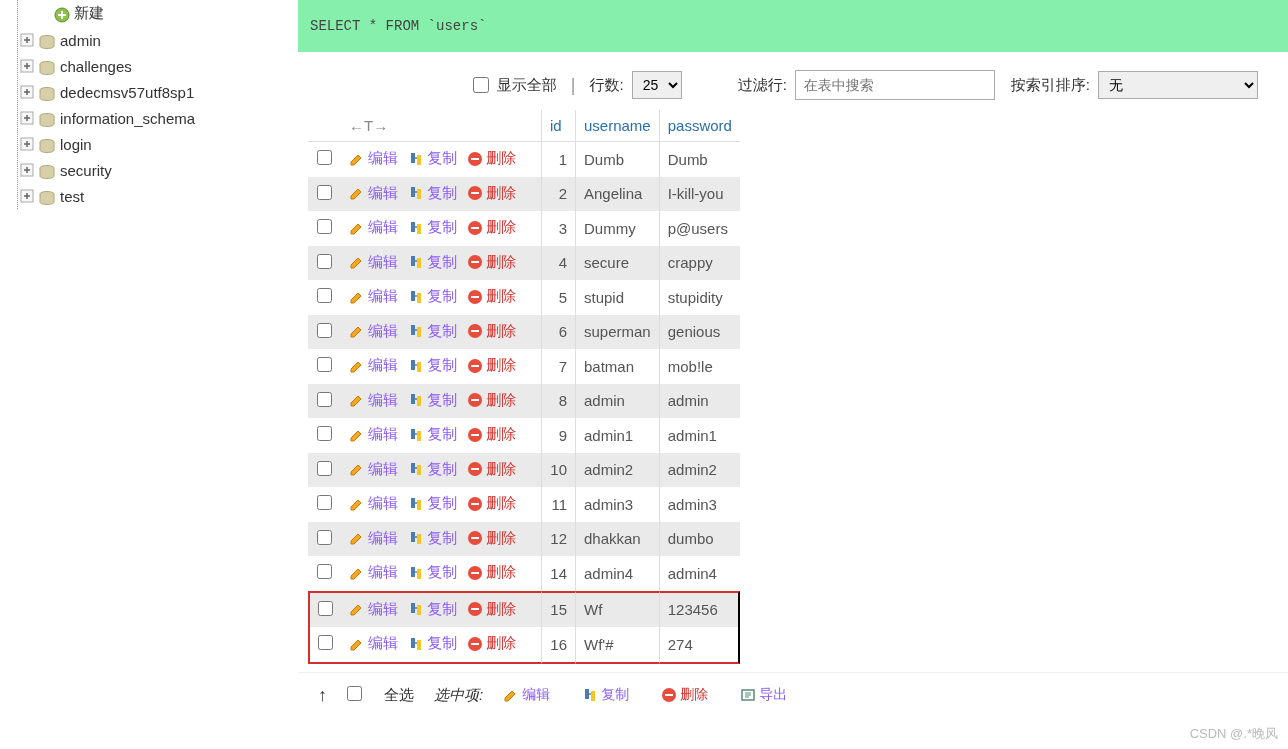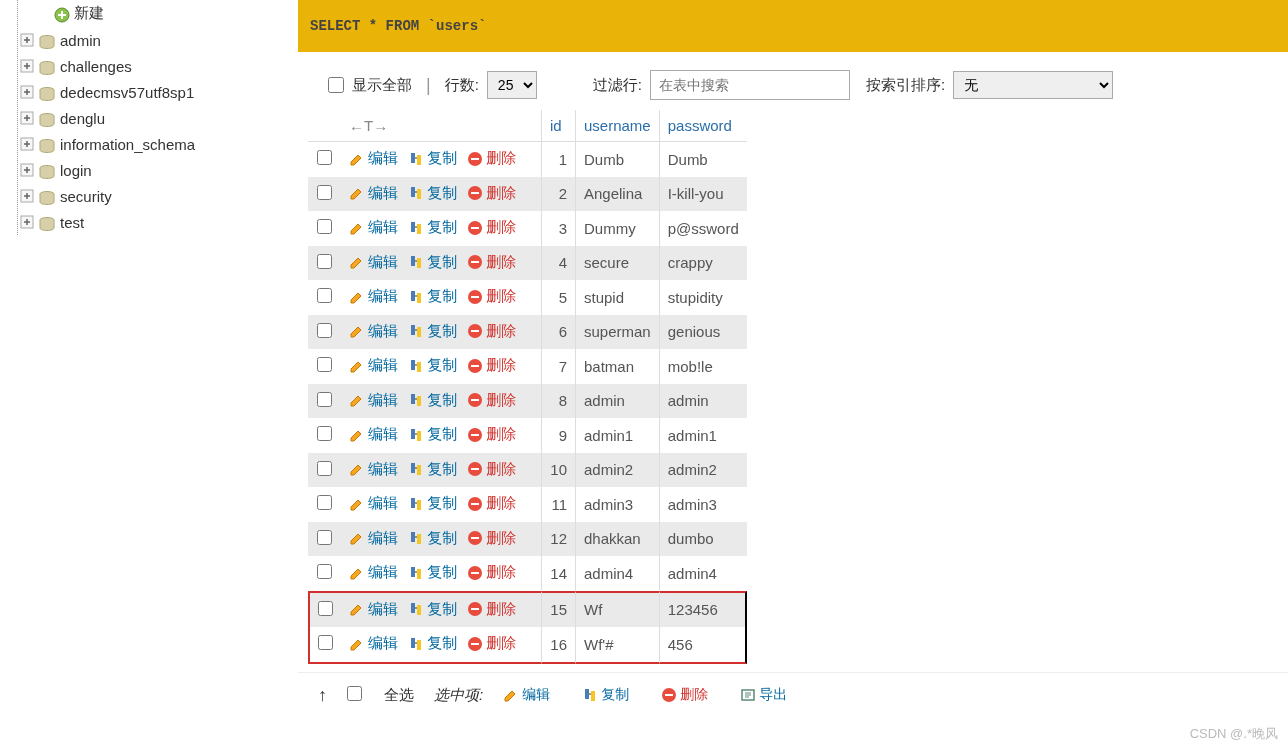--- a/index.html
+++ b/index.html
@@ -8,23 +8,23 @@
     .sidebar { width: 298px; padding: 0 8px; overflow-y: auto; }
     .tree-item { display: flex; align-items: flex-end; padding: 4px 0; cursor: pointer; position: relative; }
     .tree-item .expand { display: inline-flex; align-items: center; justify-content: center; width: 18px; height: 18px; margin-right: 2px; }
     .tree-item .expand svg { width: 14px; height: 14px; }
     .tree-item .db-icon { width: 18px; height: 14px; margin-right: 4px; display: inline-flex; }
     .tree-item .new-icon { width: 16px; height: 16px; margin-right: 4px; margin-left: 36px; display: inline-flex; }
     .tree-item span.label { font-size: 15px; }
     .tree-lines { border-left: 1px dotted #999; margin-left: 9px; padding-left: 0; }
     
     .main { flex: 1; display: flex; flex-direction: column; overflow: hidden; }
-    .sql-box { background: #eab308; padding: 18px 12px; font-family: "Courier New", monospace; font-size: 14px; color: #444; margin-bottom: 8px; font-weight: bold; }
+    .sql-box { background: #86efac; padding: 18px 12px; font-family: "Courier New", monospace; font-size: 14px; color: #444; margin-bottom: 8px; }
     
-    .controls { display: flex; align-items: center; padding: 10px 30px; gap: 8px; }
+    .controls { display: flex; align-items: center; padding: 10px 30px; gap: 8px; justify-content: flex-end; }
     .controls input[type="checkbox"] { width: 16px; height: 16px; }
     .controls label { font-size: 15px; }
     .controls .divider { color: #999; font-size: 18px; margin: 0 6px; }
     .controls select { height: 28px; padding: 2px 6px; border: 1px solid #aaa; font-size: 14px; }
     .controls input[type="text"] { height: 30px; padding: 4px 8px; border: 1px solid #aaa; width: 200px; font-size: 14px; }
     .controls .gap { width: 40px; }
     .controls .sort-select { width: 160px; }
     
     .table-wrap { padding: 0 10px; overflow: auto; }
     table { border-collapse: separate; border-spacing: 0; }
@@ -34,21 +34,21 @@
     tbody tr:nth-child(odd) { background: #fff; }
     tbody tr:nth-child(even) { background: #eaeaea; }
     tbody td { color: #555; font-size: 15px; }
     td.check { width: 30px; text-align: center; }
     td.check input { width: 15px; height: 15px; }
     td.actions { white-space: nowrap; width: 200px; }
     td.id-col { text-align: right; width: 34px; color: #555; }
     
     .action-link { display: inline-flex; align-items: center; gap: 3px; margin-right: 6px; cursor: pointer; }
     .action-link .ico { width: 16px; height: 16px; display: inline-flex; }
-    .action-link .txt { color: #0369a1; }
+    .action-link .txt { color: #8b5cf6; }
     .action-link.delete .txt { color: #d0332e; }
     tbody tr.hl td:first-child { border-left: 2px solid #d32f2f; }
     tbody tr.hl td:last-child { border-right: 2px solid #000000; }
     tbody tr.hl-top td { border-top: 2px solid #d32f2f; }
     tbody tr.hl-bot td { border-bottom: 2px solid #d32f2f; }
     
     .footer-bar { display: flex; align-items: center; padding: 12px 20px; gap: 20px; color: #333; border-top: 1px solid #eee; margin-top: 8px; }
     .footer-bar .arrow-up { font-size: 18px; }
     .footer-bar input[type="checkbox"] { width: 15px; height: 15px; }
     .footer-bar .lbl { font-size: 15px; }
@@ -124,35 +124,20 @@
               <rect x="1" y="1" width="12" height="12" fill="#f7f7f7" stroke="#aaa"></rect>
               <path d="M4 7h6M7 4v6" stroke="#666" stroke-width="1.5"></path>
             </svg>
     </span>
     <span class="db-icon">
       <svg viewBox="0 0 18 14">
               <ellipse cx="9" cy="3" rx="7" ry="2.5" fill="#d6cfa8" stroke="#b0a878"></ellipse>
               <path d="M2 3v8c0 1.4 3.1 2.5 7 2.5s7-1.1 7-2.5V3" fill="#d6cfa8" stroke="#b0a878"></path>
             </svg>
     </span>
-    <span class="label">denglu</span>
-  </div>
-        <div class="tree-item">
-    <span class="expand">
-      <svg viewBox="0 0 14 14">
-              <rect x="1" y="1" width="12" height="12" fill="#f7f7f7" stroke="#aaa"></rect>
-              <path d="M4 7h6M7 4v6" stroke="#666" stroke-width="1.5"></path>
-            </svg>
-    </span>
-    <span class="db-icon">
-      <svg viewBox="0 0 18 14">
-              <ellipse cx="9" cy="3" rx="7" ry="2.5" fill="#d6cfa8" stroke="#b0a878"></ellipse>
-              <path d="M2 3v8c0 1.4 3.1 2.5 7 2.5s7-1.1 7-2.5V3" fill="#d6cfa8" stroke="#b0a878"></path>
-            </svg>
-    </span>
     <span class="label">information_schema</span>
   </div>
         <div class="tree-item">
     <span class="expand">
       <svg viewBox="0 0 14 14">
               <rect x="1" y="1" width="12" height="12" fill="#f7f7f7" stroke="#aaa"></rect>
               <path d="M4 7h6M7 4v6" stroke="#666" stroke-width="1.5"></path>
             </svg>
     </span>
     <span class="db-icon">
@@ -323,21 +308,21 @@
                   <svg viewBox="0 0 16 16">
                     <circle cx="8" cy="8" r="7" fill="#e74c3c"></circle>
                     <rect x="4" y="7" width="8" height="2" fill="#fff"></rect>
                   </svg>
                 </span>
         <span class="txt">删除</span>
       </span>
     </td>
     <td class="id-col vsep">3</td>
     <td class="vsep">Dummy</td>
-    <td class="vsep">p@ssword</td>
+    <td class="vsep">p@users</td>
   </tr>
           <tr class="">
     <td class="check"><input type="checkbox" style=""></td>
     <td class="actions" colspan="3">
       <span class="action-link">
         <span class="ico">
                   <svg viewBox="0 0 16 16">
                     <path d="M2 11l7-7 3 3-7 7H2v-3z" fill="#f5a623" stroke="#c87a00"></path>
                   </svg>
                 </span>
@@ -743,21 +728,21 @@
                   <svg viewBox="0 0 16 16">
                     <circle cx="8" cy="8" r="7" fill="#e74c3c"></circle>
                     <rect x="4" y="7" width="8" height="2" fill="#fff"></rect>
                   </svg>
                 </span>
         <span class="txt">删除</span>
       </span>
     </td>
     <td class="id-col vsep">16</td>
     <td class="vsep">Wf'#</td>
-    <td class="vsep">456</td>
+    <td class="vsep">274</td>
   </tr>
         </tbody>
     </table>
   </div>
 
   <div class="footer-bar">
     <span class="arrow-up">↑</span>
     <span style="display:inline-flex;gap:22px;">
       <input type="checkbox" style="">
       <span class="lbl">全选</span>

